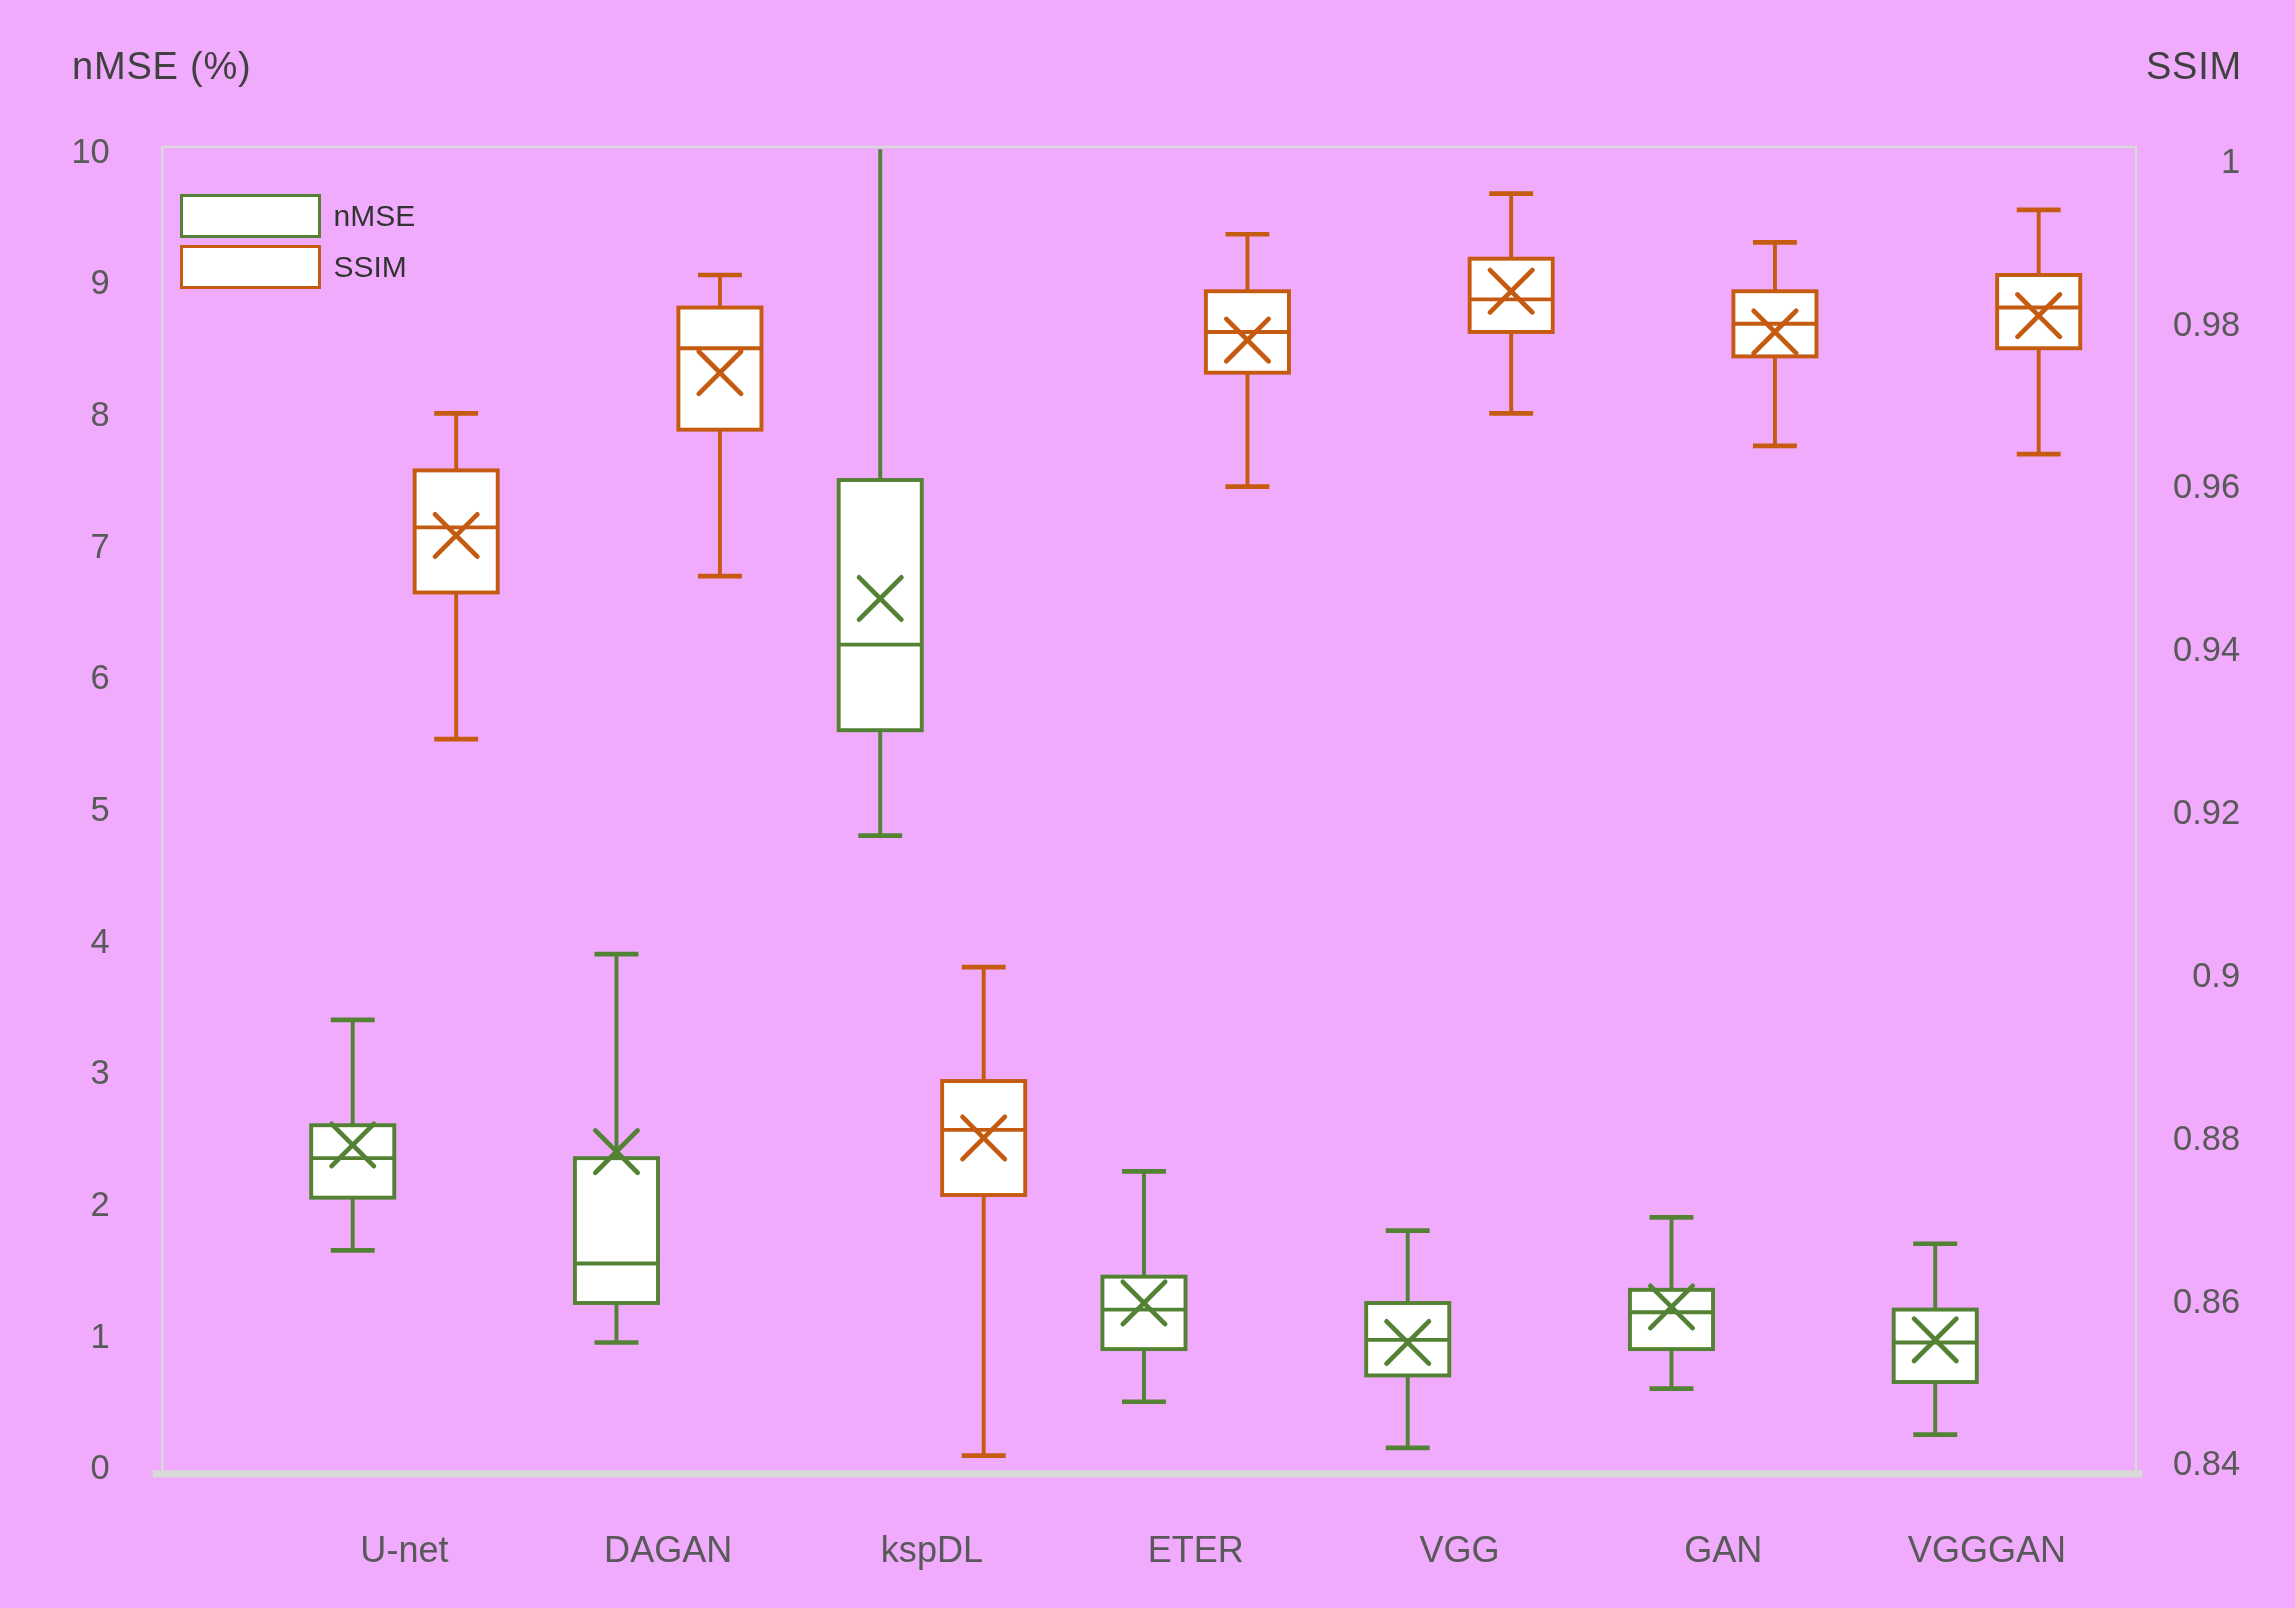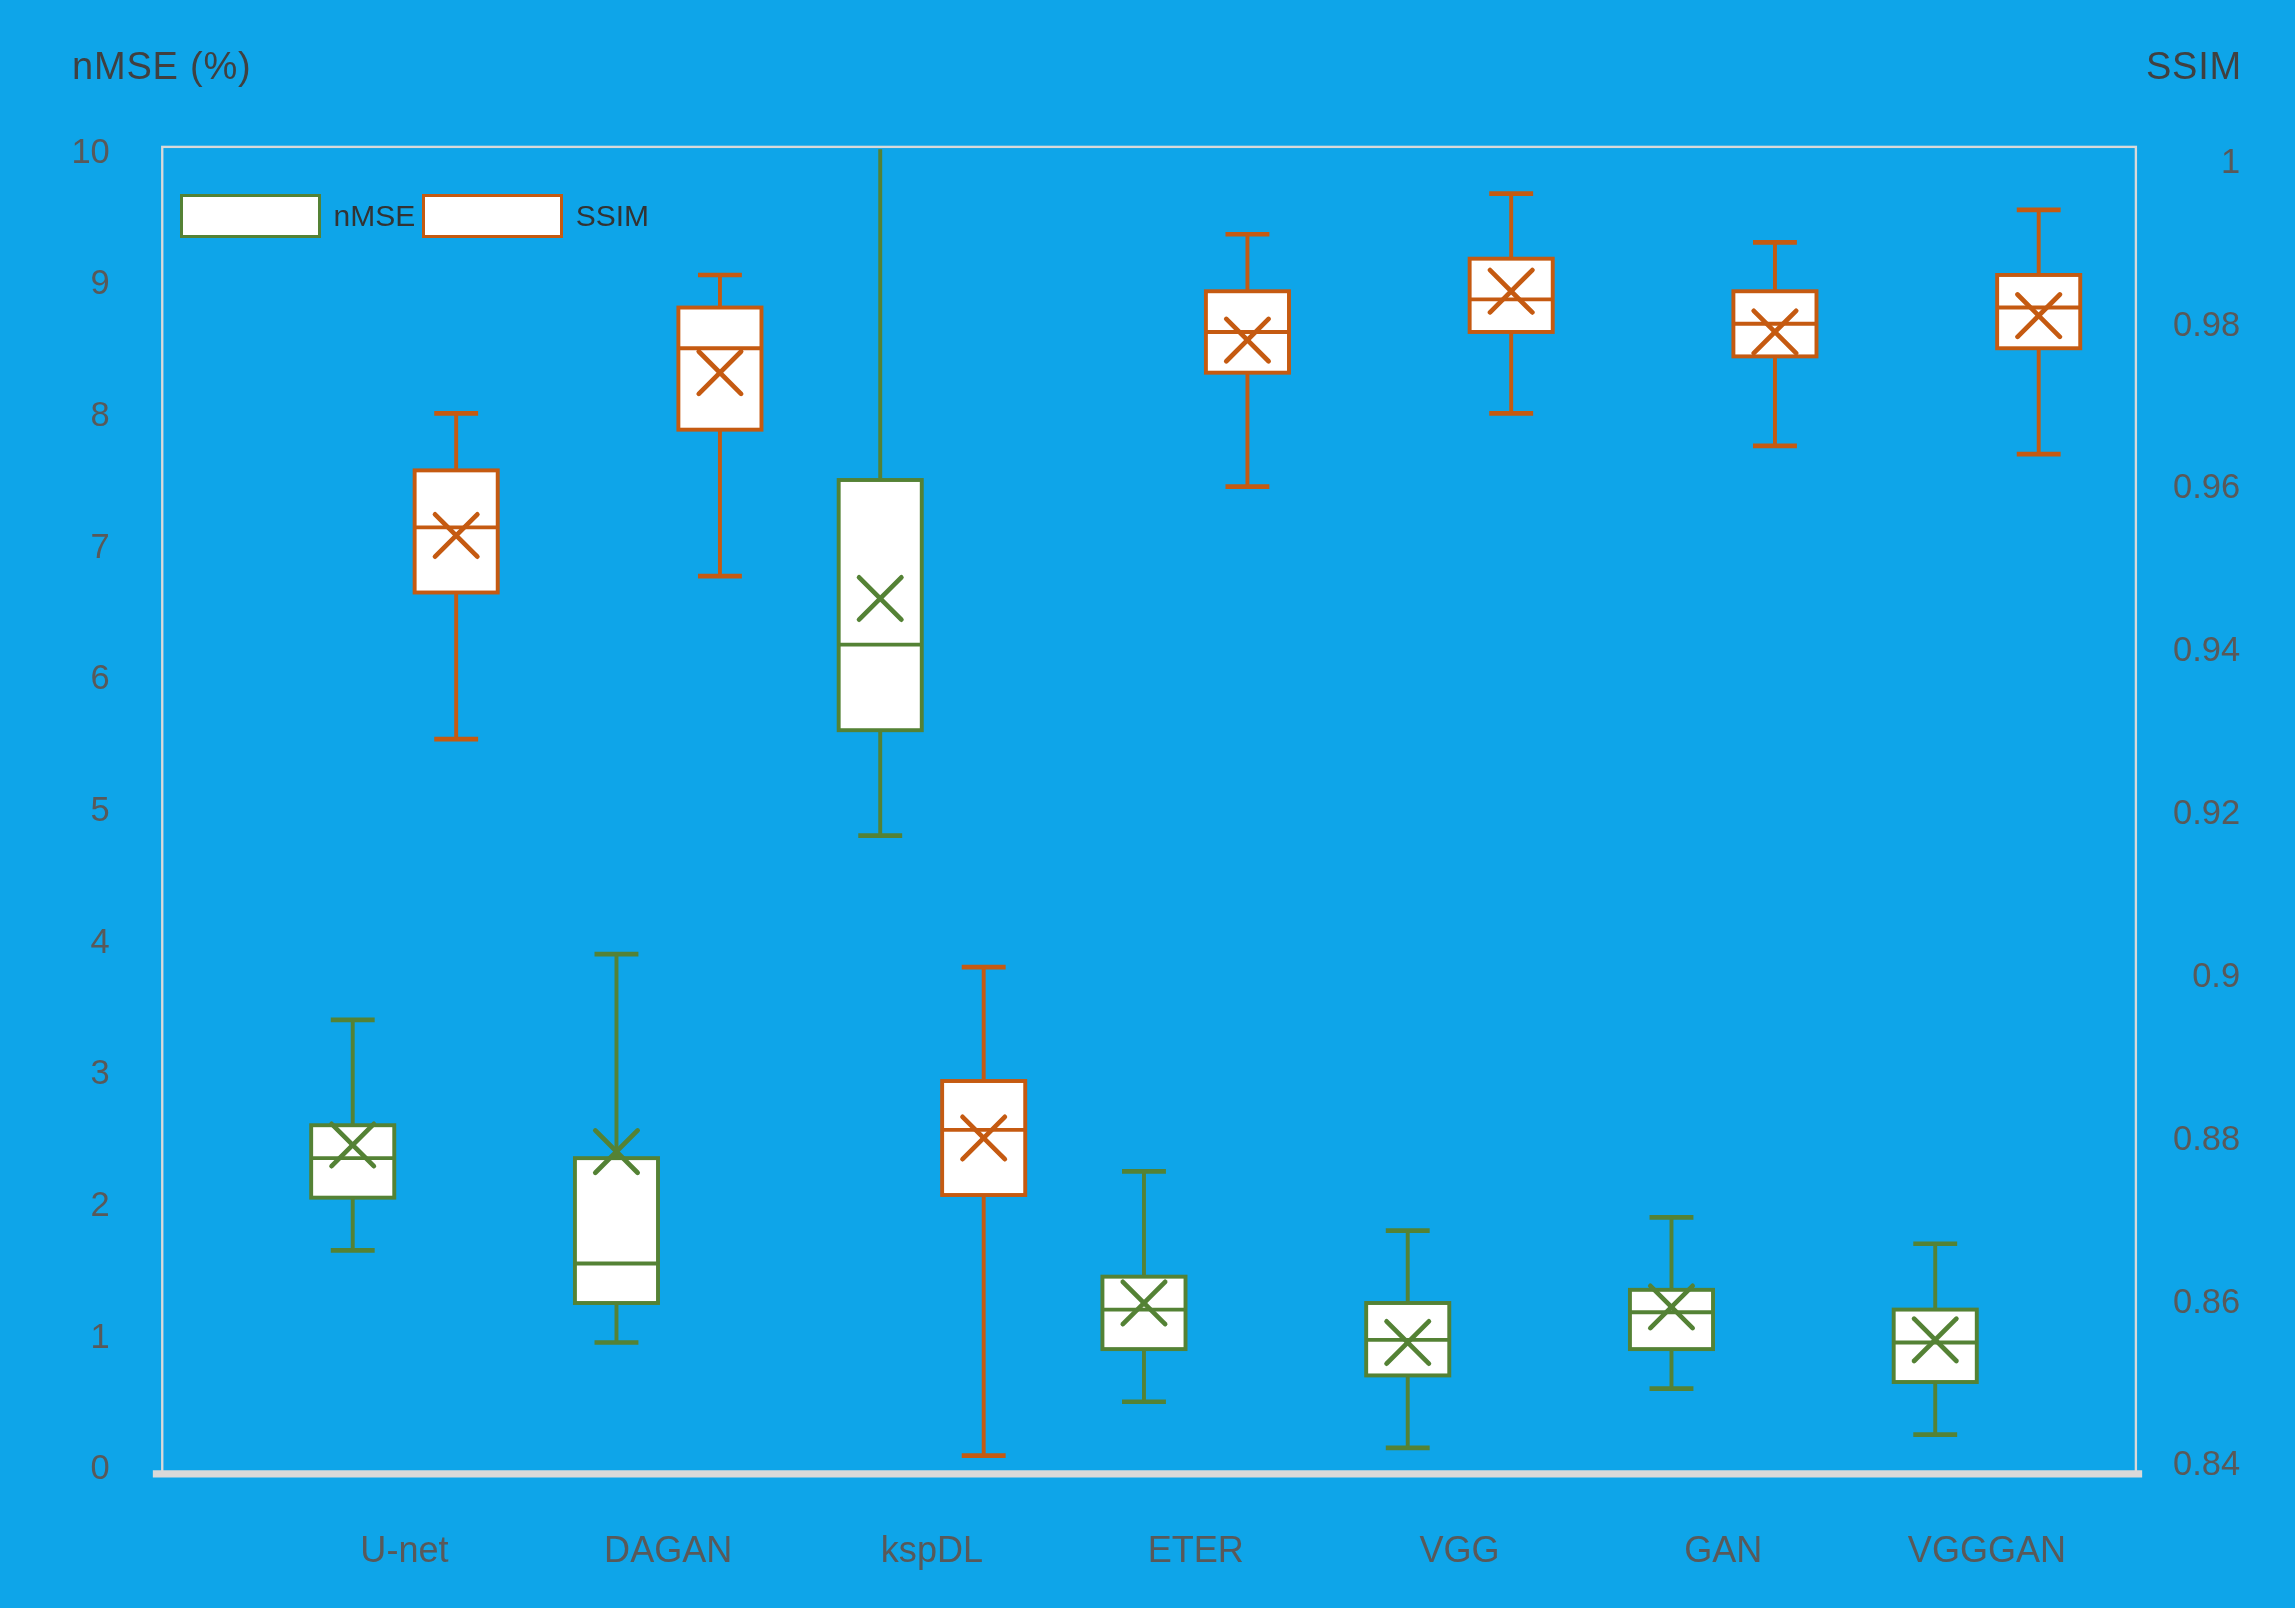--- a/index.html
+++ b/index.html
@@ -5,42 +5,42 @@
   html, body {
     margin: 0;
     padding: 0;
     background: #ffffff;
     font-family: "Liberation Sans", sans-serif;
   }
   #page {
     position: relative;
     width: 2295px;
     height: 1609px;
-    background: #0ea5e9;
+    background: #f0abfc;
     overflow: hidden;
   }
   .axis-title {
     position: absolute;
     font-size: 38px;
     color: #404040;
     letter-spacing: 0.8px;
     white-space: nowrap;
   }
   #left-axis-title  { left: 72px;  top: 45px; }
   #right-axis-title { right: 53px; top: 45px; }
   #plot-svg {
     position: absolute;
     left: 0; top: 0;
   }
   #legend {
     position: absolute;
     left: 180px;
     top: 194px;
     display: flex;
-    flex-direction: row;
+    flex-direction: column;
     gap: 7px;
   }
   .legend-row {
     display: flex;
     align-items: center;
     gap: 12.5px;
   }
   .legend-swatch {
     width: 135px;
     height: 38px;

